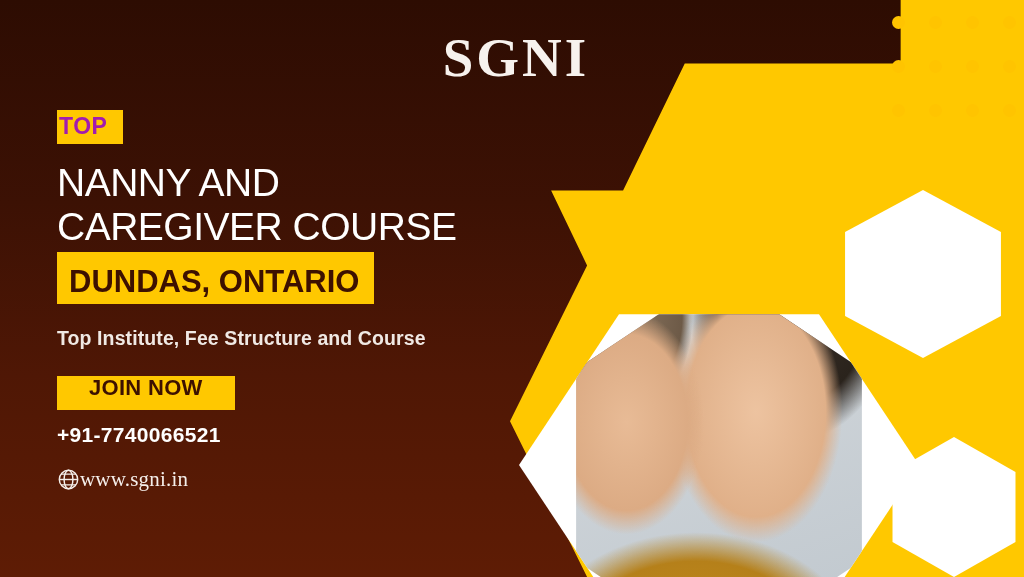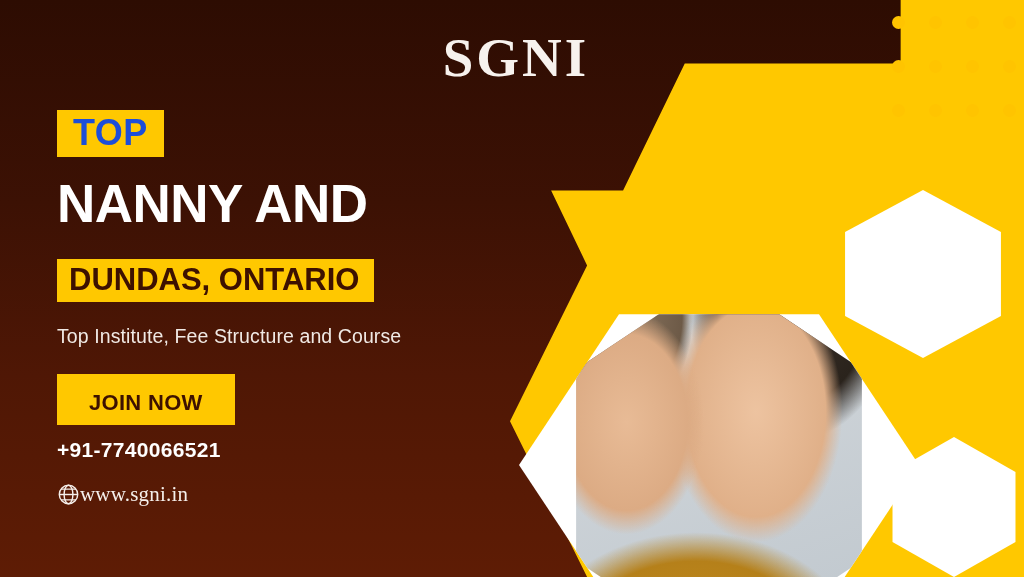--- a/index.html
+++ b/index.html
@@ -122,69 +122,69 @@
     letter-spacing:3px;
     color:#f7f2ee;
     z-index:4;
   }
 
   #content { position:absolute; left:57px; top:110px; width:600px; z-index:5; }
 
   .badge-top {
     display:inline-block;
     background:#FFC800;
-    color:#1d4ed8;
-    font-weight:700;
-    font-size:36px;
+    color:#a21caf;
+    font-weight:700;
+    font-size:23px;
     letter-spacing:0.5px;
-    padding:5px 16px 6px 16px;
+    padding:5px 16px 6px 2px;
     line-height:1;
   }
 
   #headline {
     margin-top:17px;
     color:#ffffff;
-    font-weight:700;
-    font-size:53px;
+    font-weight:400;
+    font-size:39px;
     line-height:1.12;
     letter-spacing:-0.5px;
   }
   #headline .hl-line { display:block; white-space:nowrap; }
 
   .badge-location {
     display:inline-block;
-    margin-top:26px;
+    margin-top:4px;
     background:#FFC800;
     color:#3d1100;
     font-weight:700;
     font-size:31px;
     letter-spacing:0px;
-    padding:5px 15px 7px 12px;
+    padding:14px 15px 7px 12px;
     line-height:1;
   }
 
   #subtitle {
     margin-top:20px;
     color:#f0e9e4;
     font-size:19.5px;
     line-height:1.45;
-    font-weight:400;
+    font-weight:700;
     letter-spacing:0.1px;
   }
   #subtitle .sub-line { display:block; }
 
   #join-now {
     display:inline-block;
     margin-top:23px;
     background:#FFC800;
     color:#3d1100;
     font-weight:700;
     font-size:22px;
     letter-spacing:0.3px;
-    padding:18px 32px 11px 32px;
+    padding:1px 32px 11px 32px;
     line-height:1;
     border:none;
     cursor:pointer;
     font-family:"Liberation Sans", sans-serif;
   }
 
   #phone {
     margin-top:13px;
     color:#ffffff;
     font-weight:700;
@@ -246,20 +246,21 @@
   </div>
 
   <div id="logo">SGNI</div>
 
   <div id="content">
 
     <div class="badge-top">TOP</div>
 
     <h1 id="headline">
       <span class="hl-line">NANNY AND</span>
+      <span class="hl-line">CAREGIVER COURSE</span>
     </h1>
 
     <div class="badge-location">DUNDAS, ONTARIO</div>
 
     <div id="subtitle">
       <span class="sub-line">Top Institute, Fee Structure and Course</span>
     </div>
 
     <button id="join-now">JOIN NOW</button>
 

